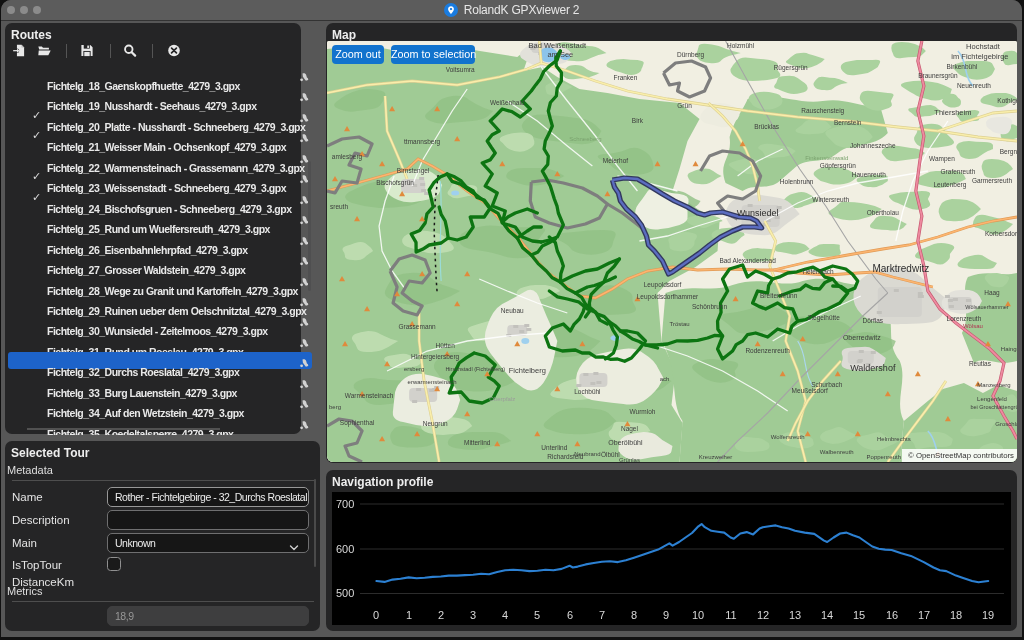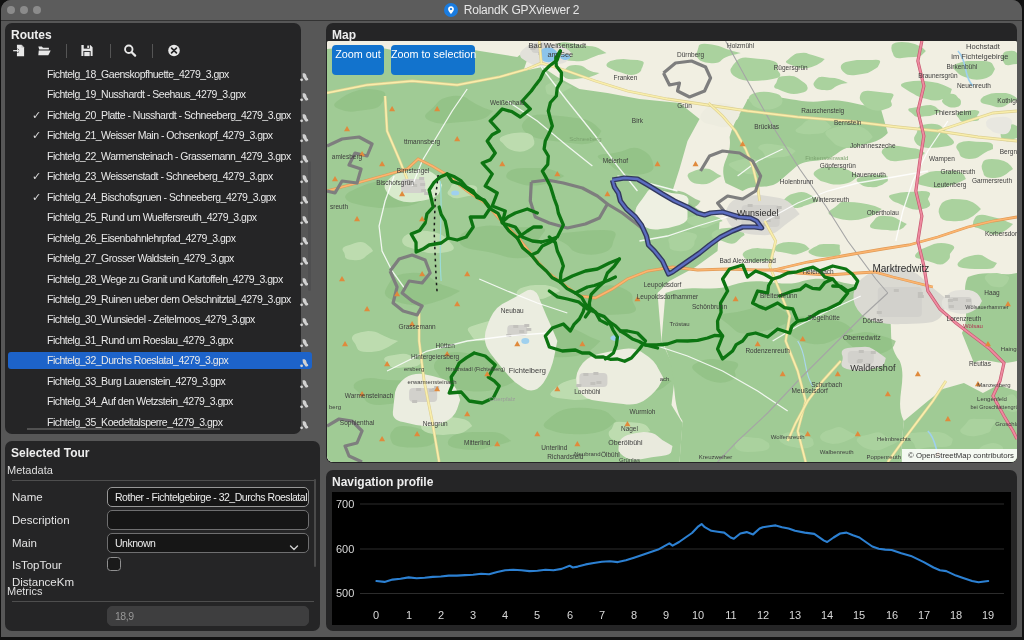--- a/index.html
+++ b/index.html
@@ -15,37 +15,37 @@
 #navpanel{left:325px;top:470px;width:691px;height:161px;}
 .ptitle{position:absolute;left:6px;top:5px;font-size:12px;font-weight:bold;color:#eee;}
 
 #toolbar{position:absolute;left:0;top:20px;height:16px;}
 .tbi{position:absolute;top:0;}
 .tsep{position:absolute;top:1px;width:1px;height:14px;background:#555;}
 
 #list{position:absolute;left:0;top:41px;width:315px;height:371px;overflow:hidden;font-size:10.5px;letter-spacing:-0.5px;color:#e9e9e9;}
 .row{position:absolute;left:3px;width:304px;height:17px;line-height:17px;border-radius:3px;white-space:nowrap;}
 .row .chk{position:absolute;left:24px;top:0;width:14px;color:#dcdcdc;font-size:11px;}
-.row .txt{position:absolute;left:39px;top:0;}
+.row .txt{position:absolute;left:39px;top:12px;font-weight:bold;}
 .row .fico{position:absolute;right:3px;top:4px;}
 .row.sel{background:#1d63c9;}
 #vscroll{position:absolute;left:303px;top:138px;width:3px;height:130px;background:#4f4f50;border-radius:2px;}
 #hscroll{position:absolute;left:22px;top:405px;width:193px;height:2px;background:#515151;}
 
 .seclabel{position:absolute;left:6px;font-size:11px;color:#dfdfdf;}
 .hr{position:absolute;left:11px;width:302px;height:1px;background:#4e4e4e;}
 .flabel{position:absolute;left:11px;font-size:11.5px;color:#e3e3e3;}
 .finput{position:absolute;left:106px;width:202px;height:20px;background:#161616;border:1px solid #6f6f70;border-radius:5px;color:#ececec;font-size:10.5px;letter-spacing:-0.48px;line-height:18px;padding-left:7px;white-space:nowrap;overflow:hidden;}
 .finput.focus{border-color:#989898;}
 .finput.dis{background:#3e3e3f;border-color:#3e3e3f;color:#979797;}
 #chkbox{position:absolute;left:106px;top:557px;width:14px;height:14px;border:1.3px solid #909090;border-radius:3.5px;background:#1a1a1a;}
 .chev{position:absolute;right:9px;top:6px;}
 
 #mapbox{position:absolute;left:1px;top:18px;width:690px;height:421px;overflow:hidden;border-radius:2px 2px 6px 6px;background:#f2efe4;}
-.mbtn{position:absolute;top:4px;height:30px;background:#1273cd;color:#fff;font-size:10.8px;line-height:19px;border-radius:4px;text-align:center;z-index:5;white-space:nowrap;}
+.mbtn{position:absolute;top:4px;height:19px;background:#1273cd;color:#fff;font-size:10.8px;line-height:19px;border-radius:4px;text-align:center;z-index:5;white-space:nowrap;}
 
 #chart{position:absolute;left:6px;top:22px;width:679px;height:133px;background:#000;}
 </style></head>
 <body>
 <div id="app">
 <div id="titlebar">
  <div class="tl" style="left:5.5px"></div>
       <div class="tl" style="left:18.5px"></div>
       <div class="tl" style="left:31.5px"></div>
  <div id="title"><span id="titleicon"><svg width="14" height="14">

